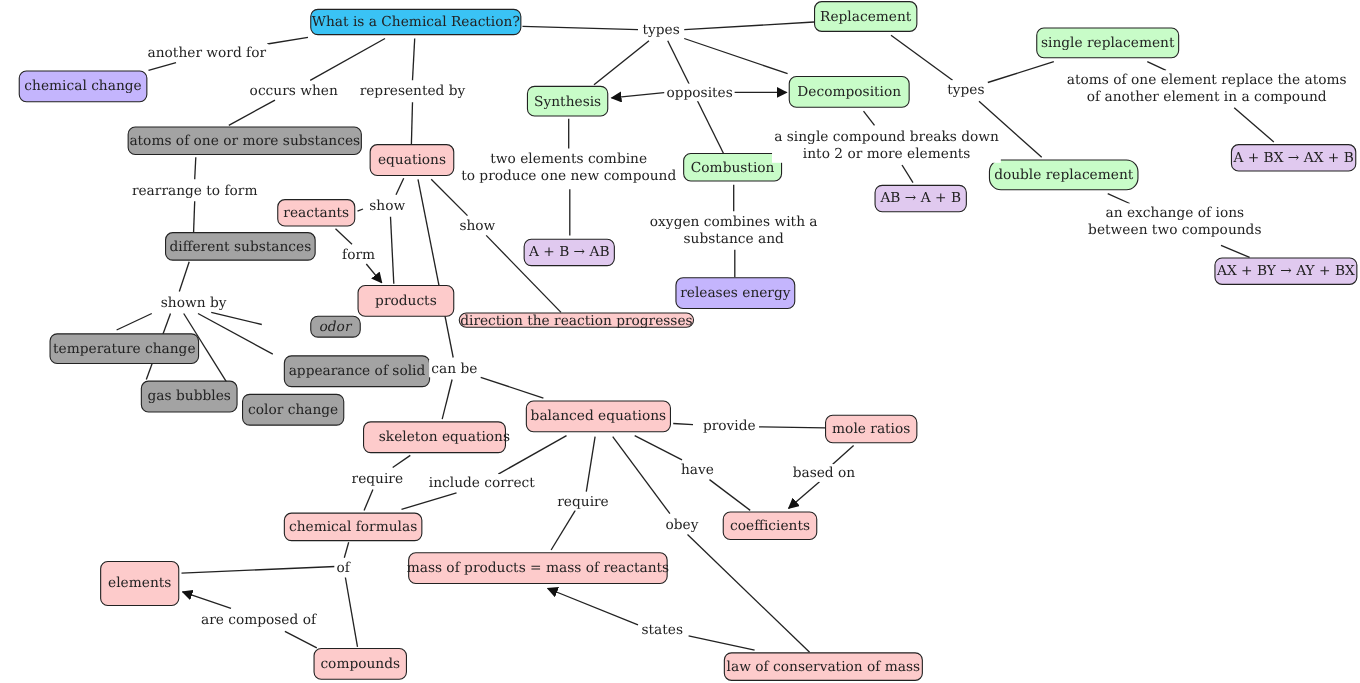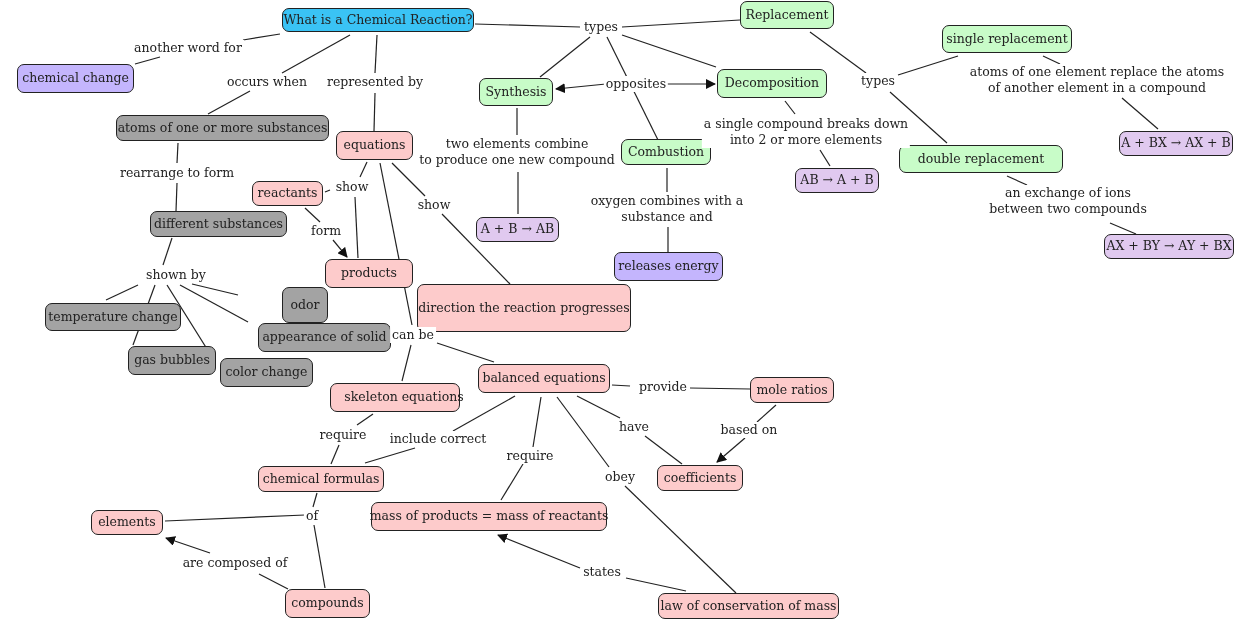--- a/index.html
+++ b/index.html
@@ -102,47 +102,47 @@
   </g>
 </svg>
 
 <div class="node c-blue" style="left:282px;top:8px;width:192px;height:24px;">What is a Chemical Reaction?</div>
 <div class="node c-gray" style="left:17px;top:64px;width:117px;height:29px;">chemical change</div>
 <div class="node c-yellow" style="left:72px;top:115px;width:213px;height:26px;">atoms of one or more substances</div>
 <div class="node c-yellow" style="left:106px;top:211px;width:137px;height:26px;">different substances</div>
 <div class="node c-yellow" style="left:1px;top:303px;width:136px;height:28px;">temperature change</div>
 <div class="node c-yellow" style="left:84px;top:346px;width:88px;height:29px;">gas bubbles</div>
 <div class="node c-yellow" style="left:176px;top:358px;width:93px;height:29px;">color change</div>
-<div class="node c-yellow" style="left:238px;top:287px;width:46px;height:36px;">odor</div>
+<div class="node c-yellow" style="left:238px;top:287px;width:46px;height:20px;font-style:italic;">odor</div>
 <div class="node c-yellow" style="left:214px;top:323px;width:133px;height:29px;">appearance of solid</div>
 
 <div class="node c-pink" style="left:336px;top:131px;width:77px;height:29px;text-align:center;">equations</div>
 <div class="node c-pink" style="left:252px;top:181px;width:71px;height:25px;">reactants</div>
 <div class="node c-pink" style="left:325px;top:259px;width:88px;height:29px;">products</div>
-<div class="node c-pink" style="left:417px;top:284px;width:214px;height:48px;">direction the reaction progresses</div>
+<div class="node c-pink" style="left:417px;top:284px;width:214px;height:14px;">direction the reaction progresses</div>
 <div class="node c-pink" style="left:330px;top:383px;width:130px;height:29px;padding-left:24px;">skeleton equations</div>
 <div class="node c-pink" style="left:478px;top:364px;width:132px;height:29px;">balanced equations</div>
 <div class="node c-pink" style="left:258px;top:466px;width:126px;height:26px;">chemical formulas</div>
-<div class="node c-pink" style="left:91px;top:510px;width:72px;height:25px;">elements</div>
+<div class="node c-pink" style="left:91px;top:510px;width:72px;height:41px;">elements</div>
 <div class="node c-pink" style="left:285px;top:589px;width:85px;height:29px;">compounds</div>
 <div class="node c-pink" style="left:371px;top:502px;width:236px;height:29px;">mass of products = mass of reactants</div>
 <div class="node c-pink" style="left:658px;top:593px;width:181px;height:26px;">law of conservation of mass</div>
 <div class="node c-pink" style="left:750px;top:377px;width:84px;height:26px;">mole ratios</div>
 <div class="node c-pink" style="left:657px;top:465px;width:86px;height:26px;">coefficients</div>
 
 <div class="node c-green" style="left:479px;top:78px;width:74px;height:28px;">Synthesis</div>
 <div class="node c-purple" style="left:476px;top:217px;width:83px;height:25px;">A + B → AB</div>
 <div class="node c-green" style="left:621px;top:139px;width:90px;height:26px;">Combustion</div>
 <div class="node c-gray" style="left:614px;top:252px;width:109px;height:29px;">releases energy</div>
 <div class="node c-green" style="left:717px;top:69px;width:110px;height:29px;">Decomposition</div>
 <div class="node c-purple" style="left:795px;top:168px;width:84px;height:25px;">AB → A + B</div>
 <div class="node c-green" style="left:740px;top:1px;width:94px;height:28px;">Replacement</div>
 <div class="node c-green" style="left:942px;top:25px;width:130px;height:28px;">single replacement</div>
 <div class="node c-purple" style="left:1119px;top:131px;width:114px;height:25px;">A + BX → AX + B</div>
-<div class="node c-green" style="left:899px;top:145px;width:164px;height:28px;">double replacement</div>
+<div class="node c-green" style="left:899px;top:145px;width:136px;height:28px;border-radius:11px;">double replacement</div>
 <div class="node c-purple" style="left:1104px;top:234px;width:130px;height:25px;">AX + BY → AY + BX</div>
 
 <div class="label" style="left:188px;top:48px;">another word for</div>
 <div class="label" style="left:267px;top:82px;">occurs when</div>
 <div class="label" style="left:375px;top:82px;">represented by</div>
 <div class="label" style="left:601px;top:27px;">types</div>
 <div class="label" style="left:177px;top:173px;">rearrange to form</div>
 <div class="label" style="left:176px;top:275px;">shown by</div>
 <div class="label" style="left:352px;top:187px;">show</div>
 <div class="label" style="left:326px;top:231px;">form</div>

